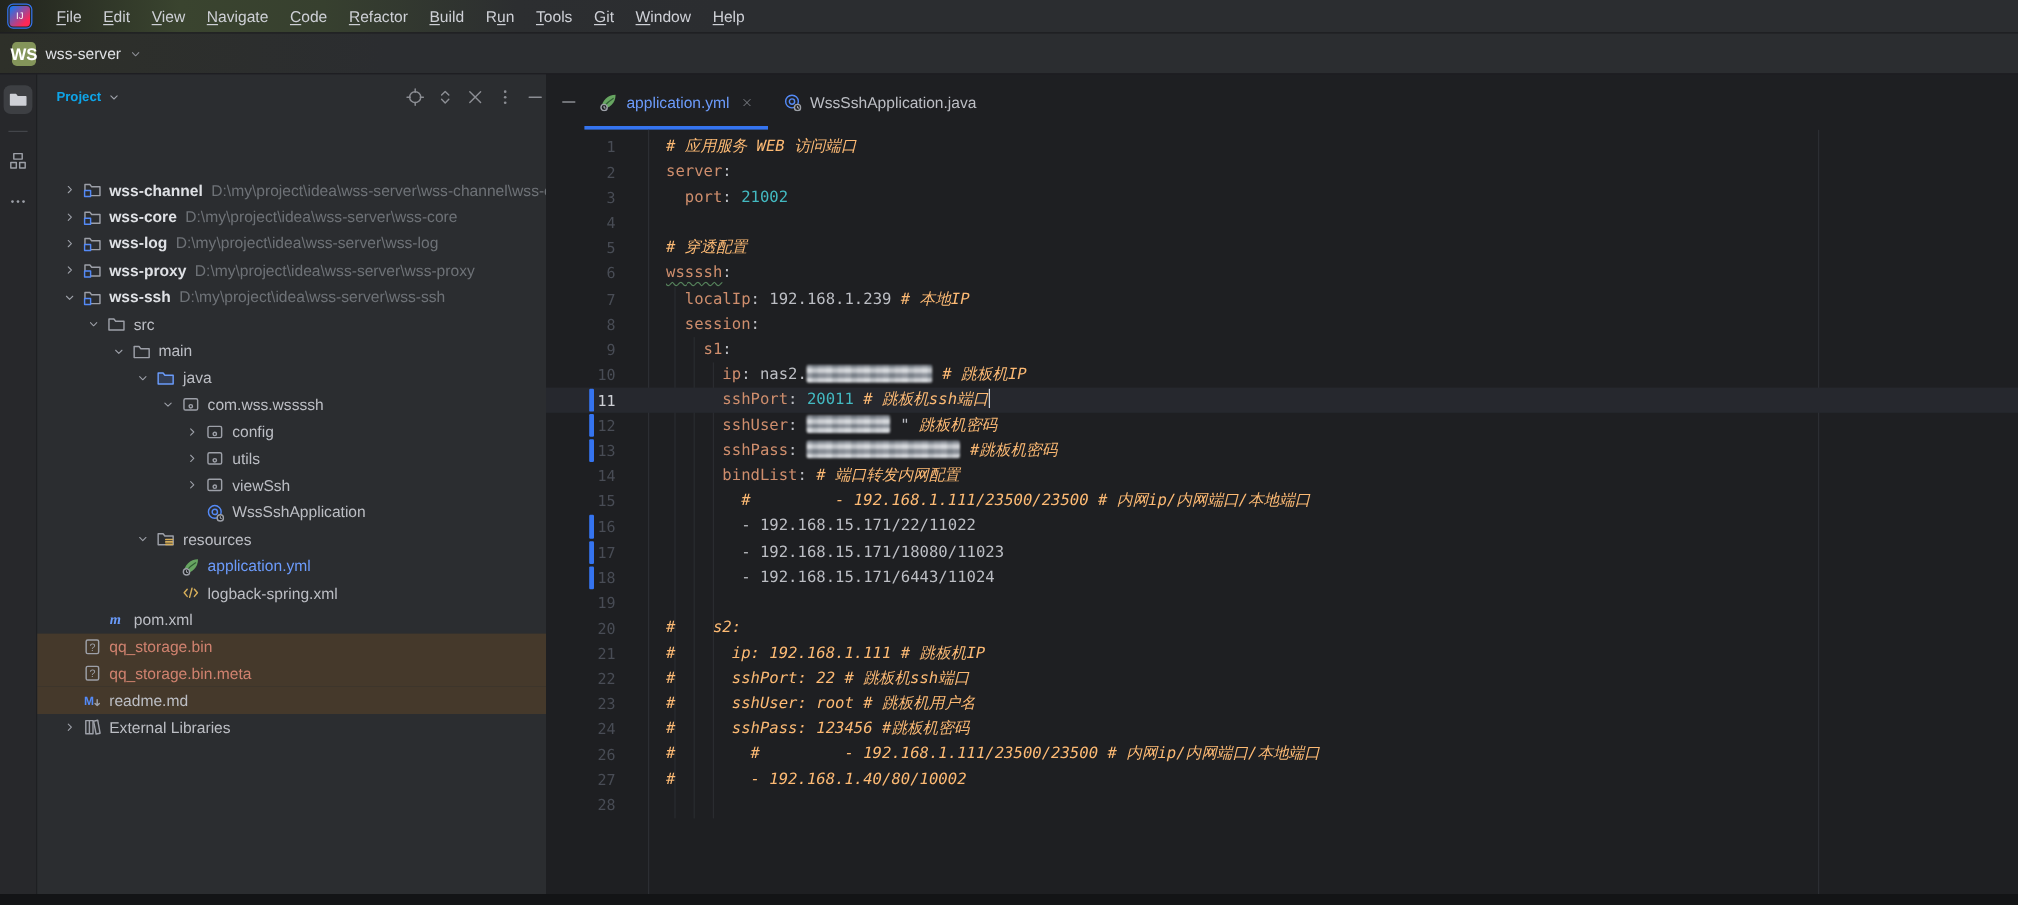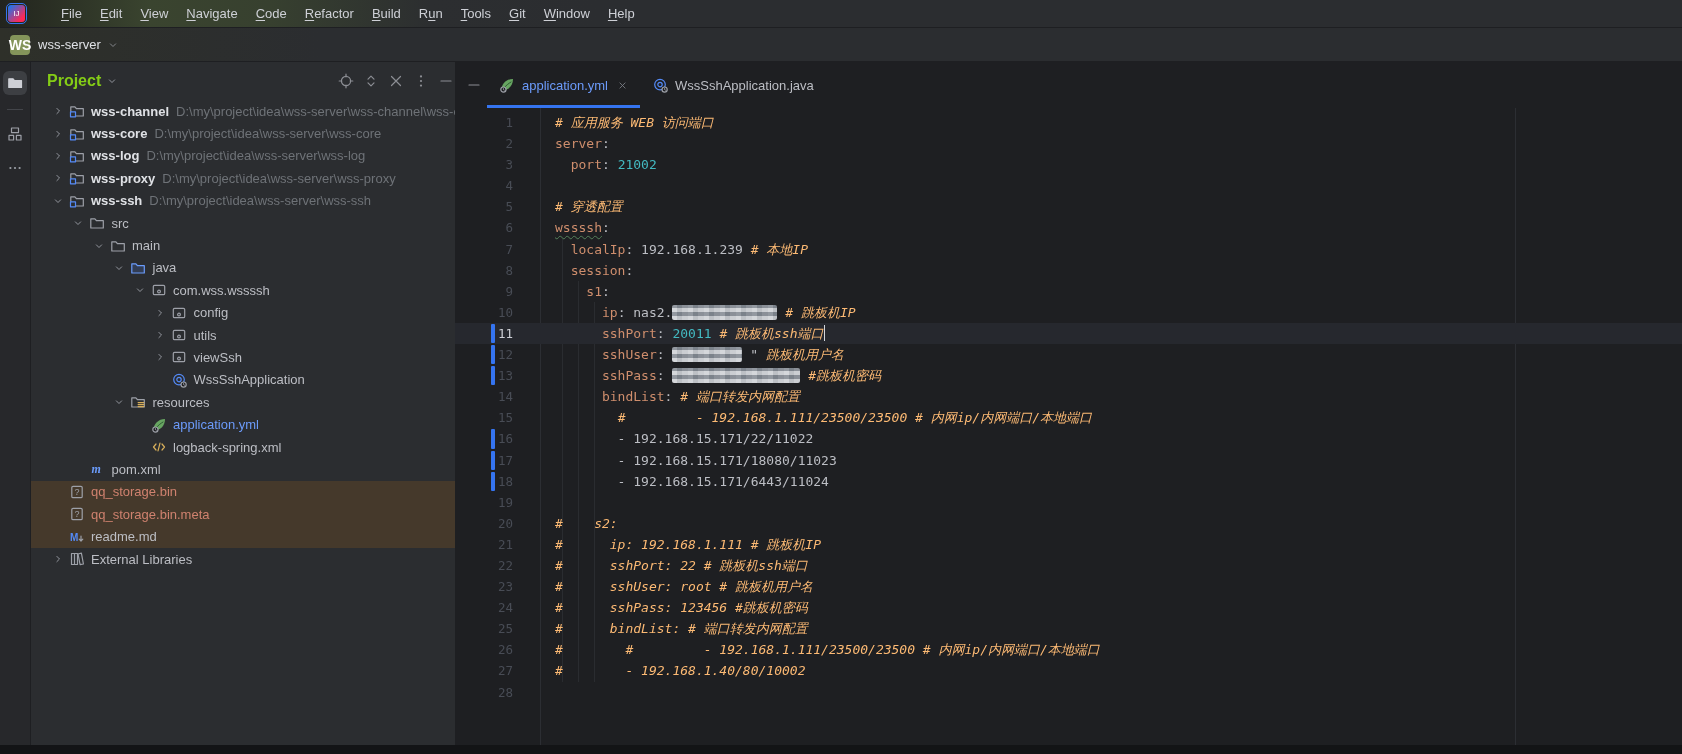--- a/index.html
+++ b/index.html
@@ -4,21 +4,21 @@
 <style>
   * { margin:0; padding:0; box-sizing:border-box; }
   html,body { background:#101113; }
   body { font-family:"Liberation Sans", sans-serif; }
   .window { position:relative; width:1682px; height:754px; background:#1e1f22; overflow:hidden; }
 
   
   .menubar { height:28px; display:flex; align-items:center;
     background:linear-gradient(90deg,#22241e 0px,#3a442f 150px,#37402f 270px,#2c2e30 430px,#2b2d30 600px,#2b2d30 100%);
     border-bottom:1px solid #1e1f22; }
-  .app-logo { width:17px; height:17px; margin:0 27px 0 8px; border-radius:3px;
+  .app-logo { width:17px; height:17px; margin:0 13px 0 8px; border-radius:3px;
     background:linear-gradient(135deg,#087cfa,#fe2857 80%); color:#fff; font-size:8px; font-weight:normal;
     display:flex; align-items:center; justify-content:center; outline:1px solid #3574f0; outline-offset:1px; }
   .menu-item { color:#ced0d6; font-size:13px; padding:3px 9px; border-radius:4px; cursor:default; }
   .menu-item u { text-underline-offset:2px; text-decoration-thickness:1px; }
 
   
   .toolbar { height:34px; display:flex; align-items:center;
     background:linear-gradient(90deg,#2e3029 0px,#2b2d30 320px); border-bottom:1px solid #1e1f22; }
   .ws-badge { width:20px; height:20px; margin:0 8px 0 10px; border-radius:4px; background:#84955a;
     color:#fff; font-size:14px; font-weight:bold; display:flex; align-items:center; justify-content:center; }
@@ -27,21 +27,21 @@
   
   .content { position:absolute; top:62px; left:0; right:0; bottom:9px; display:flex; }
 
   .stripe { width:31px; background:#27282b; border-right:1px solid #1e1f22; display:flex; flex-direction:column; align-items:center; padding-top:9px; }
   .stripe .sbtn { width:24px; height:24px; border-radius:6px; display:flex; align-items:center; justify-content:center; margin-bottom:10px; color:#9da0a8; }
   .stripe .sbtn.active { background:#3d3f43; }
   .stripe .sdiv { width:16px; height:1px; background:#43454a; margin:4px 0 12px 0; }
 
   .project-panel { width:424px; background:#2b2d30; position:relative; overflow:hidden; flex:none; }
   .panel-header { height:38px; display:flex; align-items:center; padding-left:16px; }
-  .panel-title { color:#84cc16; font-size:16px; font-weight:600; margin-right:5px; }
+  .panel-title { color:#0ea5e9; font-size:11px; font-weight:600; margin-right:5px; }
   .panel-header .hicons { margin-left:auto; display:flex; align-items:center; gap:7px; padding-right:0px; color:#8c8e94; }
   .panel-header .hicons .ico { width:18px; height:18px; display:flex; align-items:center; justify-content:center; }
 
   .tree { position:relative; }
   .trow { height:22.4px; display:flex; align-items:center; white-space:nowrap; font-size:13px; color:#bcbec4; }
   .trow .chev { width:19px; flex:none; display:flex; align-items:center; justify-content:center; color:#9da0a8; }
   .trow .ico { width:19px; flex:none; display:flex; align-items:center; justify-content:center; margin-right:5px; }
   .trow .lbl.bold { font-weight:700; color:#dfe1e5; }
   .trow .path { color:#6e7277; margin-left:7px; }
   .trow.bg-changed { background:#45392b; }
@@ -175,21 +175,21 @@
               </svg>
             </span>
             <span class="ico ">
               <svg width="16" height="16" viewBox="0 0 16 16" fill="none" stroke="currentColor" stroke-width="1.2" stroke-linecap="round" stroke-linejoin="round">
                 <path d="M3 8h10"></path>
               </svg>
             </span>
           </div>
       </div>
       <div class="tree" id="tree">
-          <div class="trow" style="padding-left: 17px;">
+          <div class="trow" style="padding-left: 17px; margin-top: 47px;">
             <span class="chev">
               <svg width="12" height="12" viewBox="0 0 16 16" fill="none" stroke="currentColor" stroke-width="1.2" stroke-linecap="round" stroke-linejoin="round">
                 <path d="M6.5 4.5L10 8l-3.5 3.5"></path>
               </svg>
             </span>
             <span class="ico ">
               <svg width="16" height="16" viewBox="0 0 16 16" fill="none" stroke="currentColor" stroke-width="1.2" stroke-linecap="round" stroke-linejoin="round">
                 <path d="M1.8 13V3.8h4.1l1.5 1.9h6.9V13z" stroke="#9da0a8"></path>
                 <rect x="1.5" y="8.8" width="5" height="5" fill="#2b2d30" stroke="#548af7"></rect>
               </svg>
@@ -564,21 +564,21 @@
                 <i class="chg"></i>
                 <span class="ln">11</span>
               </span>
               <span class="ltext"><span class="tk-t">      </span><span class="tk-k">sshPort</span><span class="tk-p">: </span><span class="tk-n">20011</span><span class="tk-t"> </span><span class="tk-c"># 跳板机ssh端口</span><span class="tk-caret"></span></span>
             </div>
             <div class="crow">
               <span class="gut">
                 <i class="chg"></i>
                 <span class="ln">12</span>
               </span>
-              <span class="ltext"><span class="tk-t">      </span><span class="tk-k">sshUser</span><span class="tk-p">: </span><span class="tk-blur" style="width: 70px;"></span><span class="tk-t"> " </span><span class="tk-c">跳板机用户名</span></span>
+              <span class="ltext"><span class="tk-t">      </span><span class="tk-k">sshUser</span><span class="tk-p">: </span><span class="tk-blur" style="width: 70px;"></span><span class="tk-t"> " </span><span class="tk-c">跳板机密码</span></span>
             </div>
             <div class="crow">
               <span class="gut">
                 <i class="chg"></i>
                 <span class="ln">13</span>
               </span>
               <span class="ltext"><span class="tk-t">      </span><span class="tk-k">sshPass</span><span class="tk-p">: </span><span class="tk-blur" style="width: 128px;"></span><span class="tk-t"> </span><span class="tk-c">#跳板机密码</span></span>
             </div>
             <div class="crow">
               <span class="gut">
@@ -641,26 +641,20 @@
               <span class="gut">
                 <span class="ln">23</span>
               </span>
               <span class="ltext"><span class="tk-c">#      sshUser: root # 跳板机用户名</span></span>
             </div>
             <div class="crow">
               <span class="gut">
                 <span class="ln">24</span>
               </span>
               <span class="ltext"><span class="tk-c">#      sshPass: 123456 #跳板机密码</span></span>
-            </div>
-            <div class="crow">
-              <span class="gut">
-                <span class="ln">25</span>
-              </span>
-              <span class="ltext"><span class="tk-c">#      bindList: # 端口转发内网配置</span></span>
             </div>
             <div class="crow">
               <span class="gut">
                 <span class="ln">26</span>
               </span>
               <span class="ltext"><span class="tk-c">#        #         - 192.168.1.111/23500/23500 # 内网ip/内网端口/本地端口</span></span>
             </div>
             <div class="crow">
               <span class="gut">
                 <span class="ln">27</span>

